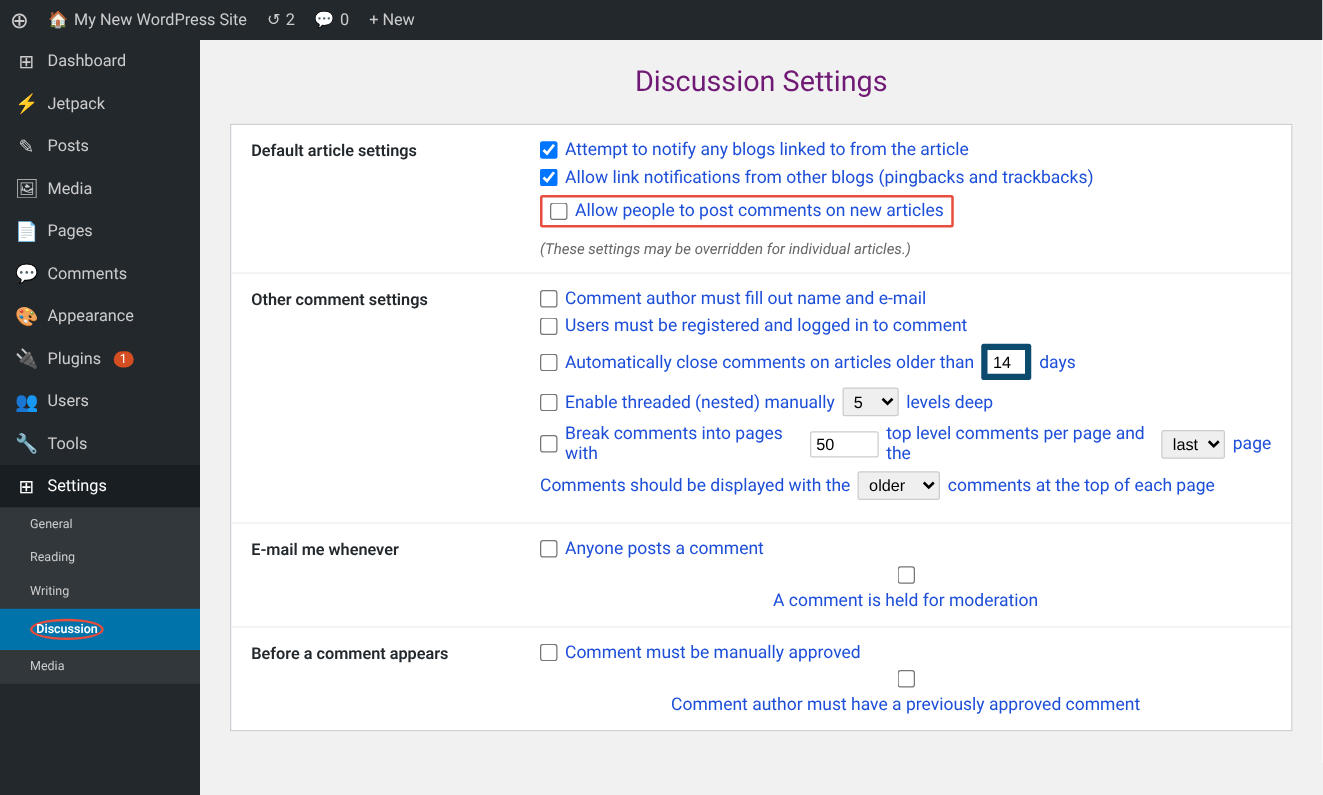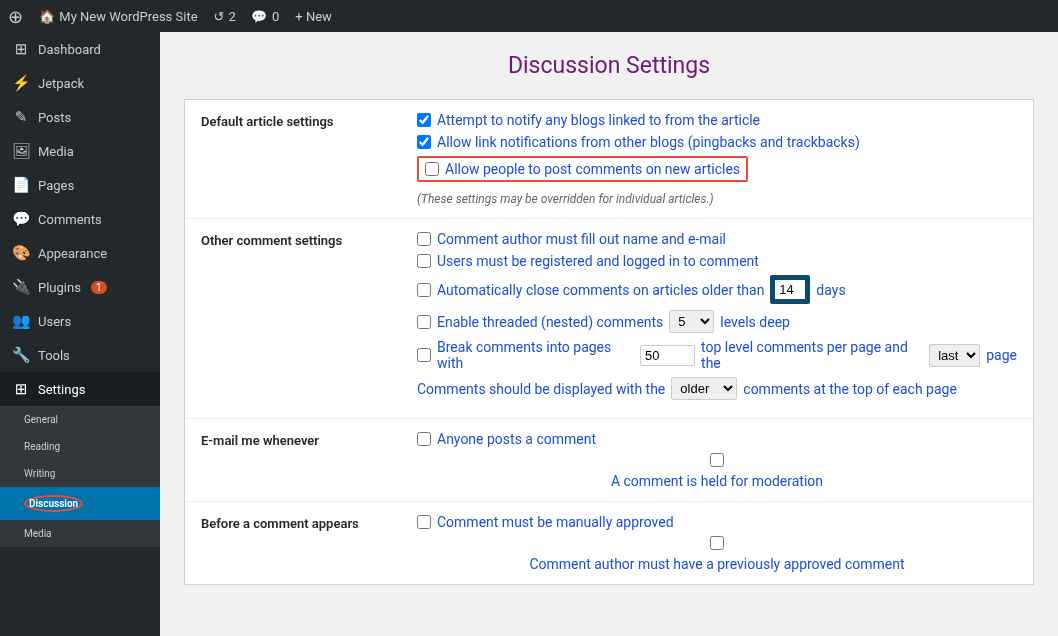--- a/index.html
+++ b/index.html
@@ -95,21 +95,21 @@
       background: #fff;
       border: 1px solid #ccd0d4;
       padding: 0;
       margin-bottom: 0;
     }
     .settings-row {
       display: flex;
       border-bottom: 1px solid #eee;
       padding: 12px 16px;
       align-items: flex-start;
-      gap: 16px;
+      gap: 31px;
       justify-content: flex-end;
     }
     .settings-row:last-child { border-bottom: none; }
     .settings-label {
       width: 200px;
       flex-shrink: 0;
       font-weight: 600;
       font-size: 13px;
       color: #23282d;
       padding-top: 2px;
@@ -304,21 +304,21 @@
             <label for="registered_only" class="checkbox-label">Users must be registered and logged in to comment</label>
           </div>
           <div class="checkbox-row">
             <input type="checkbox" id="auto_close" style="">
             <label for="auto_close" class="checkbox-label">Automatically close comments on articles older than</label>
             <input type="text" value="14" class="inline-input" style="">
             <span class="checkbox-label">days</span>
           </div>
           <div class="checkbox-row">
             <input type="checkbox" id="threaded_comments" style="">
-            <label for="threaded_comments" class="checkbox-label">Enable threaded (nested) comments</label>
+            <label for="threaded_comments" class="checkbox-label">Enable threaded (nested) manually</label>
             <select class="inline-select">
               <option>1</option><option>2</option><option>3</option><option>4</option><option selected="">5</option><option>6</option><option>7</option><option>8</option><option>9</option><option>10</option>
             </select>
             <span class="checkbox-label">levels deep</span>
           </div>
           <div class="checkbox-row">
             <input type="checkbox" id="break_pages" style="">
             <label for="break_pages" class="checkbox-label">Break comments into pages with</label>
             <input type="text" value="50" class="inline-input-wide" style="">
             <span class="checkbox-label">top level comments per page and the</span>

